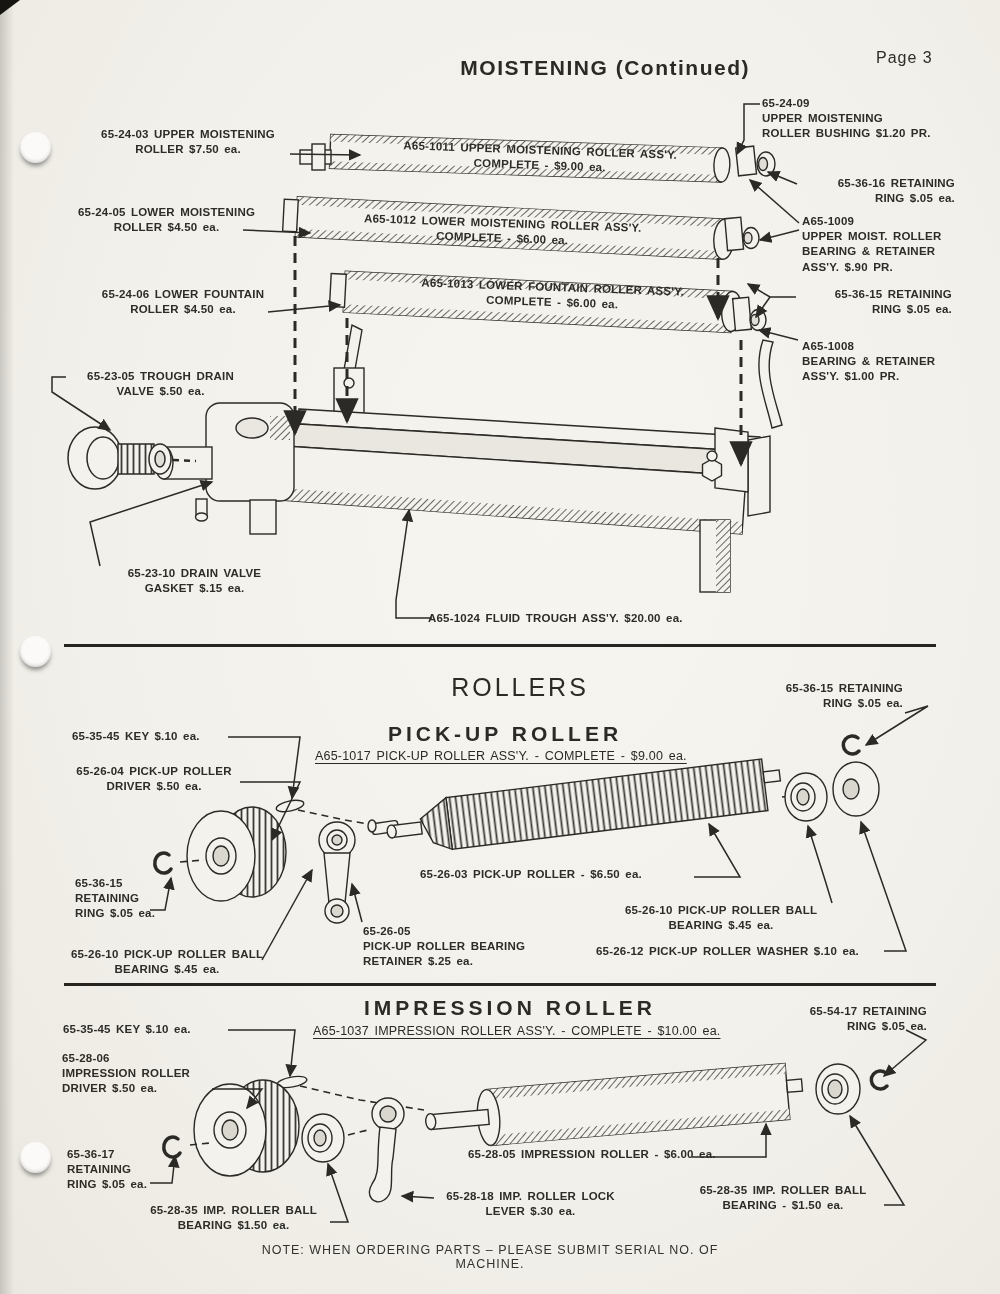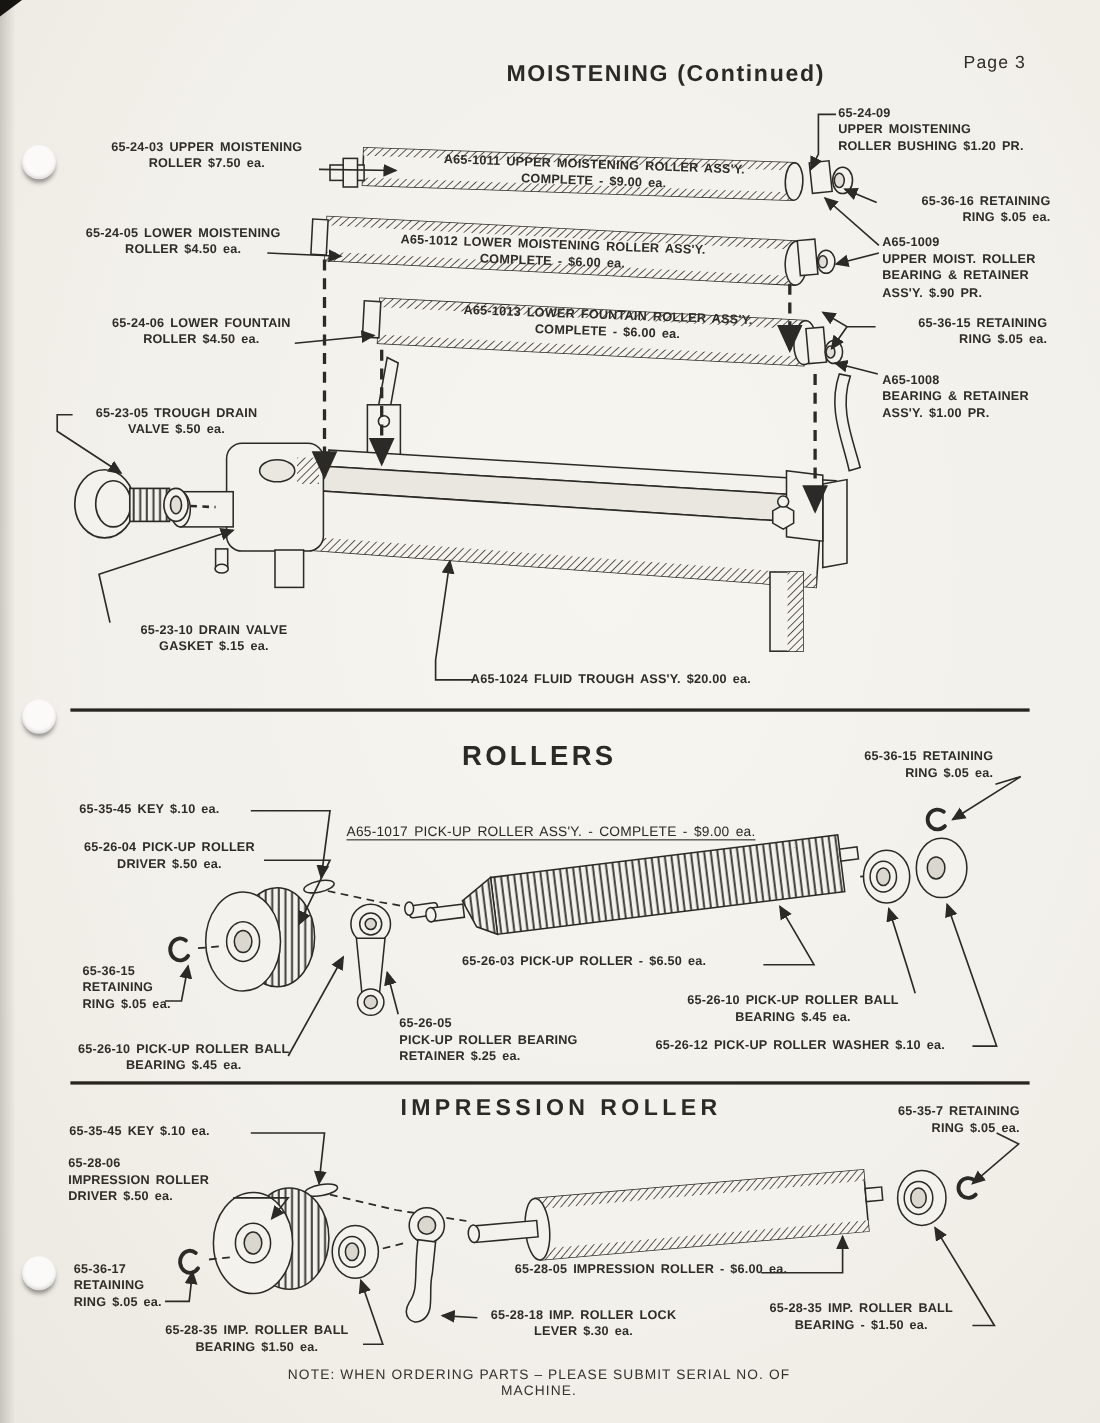--- a/index.html
+++ b/index.html
@@ -11,22 +11,22 @@
         background:linear-gradient(90deg,rgba(90,88,82,.25),rgba(90,88,82,0));}
   .art{position:absolute;left:0;top:0;width:1000px;height:1294px}
   .lbl{position:absolute;white-space:pre-line;font-size:11.5px;line-height:1.32;
        font-weight:bold;letter-spacing:.2px;word-spacing:2px;color:#2e2c27}
   .ctr{text-align:center}
   .rt{text-align:right}
   .rot2{transform:rotate(2deg)}
   .title{position:absolute;left:250px;top:56px;width:500px;text-align:right;
          font-size:21px;font-weight:bold;letter-spacing:1.5px}
   .pageno{position:absolute;left:876px;top:49px;font-size:16px;letter-spacing:1px;color:#2e2c27}
-  .h-rollers{position:absolute;left:420px;top:673px;width:200px;
-         font-size:25px;font-weight:bold;letter-spacing:3px}
+  .h-rollers{position:absolute;left:420px;top:673px;width:200px;text-align:center;
+         font-size:25px;font-weight:normal;letter-spacing:3px}
   .h-sub{position:absolute;text-align:center;font-size:21px;font-weight:bold;letter-spacing:4px}
   .usub{position:absolute;font-size:12.5px;font-weight:normal;letter-spacing:.2px;word-spacing:2px;
         text-decoration:underline;text-underline-offset:3px}
   .rule{position:absolute;left:64px;width:872px;height:3px;background:#26251f}
   .note{position:absolute;left:230px;top:1243px;width:520px;text-align:center;
         font-size:12.5px;letter-spacing:1px;color:#33322d}
   .hole{position:absolute;left:20px;width:31px;height:31px;border-radius:50%;background:#fbfaf8;
         box-shadow:0 4px 4px -1px rgba(70,68,64,.55), inset 0 -2px 3px rgba(0,0,0,.12)}
 </style>
 </head>
@@ -309,41 +309,43 @@
 VALVE  $.50 ea.</div>
   <div class="lbl ctr" style="left:112px;top:566px;width:165px">65-23-10  DRAIN VALVE
 GASKET  $.15 ea.</div>
   <div class="lbl" style="left:428px;top:611px;width:330px">A65-1024   FLUID TROUGH ASS'Y.  $20.00 ea.</div>
 
   <div class="rule" style="top:644px"></div>
 
   <div class="h-rollers">ROLLERS</div>
   <div class="lbl rt" style="left:753px;top:681px;width:150px">65-36-15  RETAINING
 RING  $.05 ea.</div>
+  <div class="h-sub" style="left:360px;top:722px;width:290px">PICK-UP ROLLER</div>
   <div class="usub" style="left:315px;top:749px;width:400px">A65-1017   PICK-UP ROLLER ASS'Y. - COMPLETE -  $9.00 ea.</div>
   <div class="lbl" style="left:72px;top:729px;width:170px">65-35-45   KEY   $.10 ea.</div>
   <div class="lbl ctr" style="left:68px;top:764px;width:172px">65-26-04  PICK-UP ROLLER
 DRIVER  $.50 ea.</div>
   <div class="lbl" style="left:75px;top:876px;width:105px">65-36-15
 RETAINING
 RING  $.05 ea.</div>
   <div class="lbl ctr" style="left:63px;top:947px;width:208px">65-26-10  PICK-UP ROLLER BALL
 BEARING  $.45 ea.</div>
   <div class="lbl" style="left:363px;top:924px;width:185px">65-26-05
 PICK-UP ROLLER BEARING
 RETAINER  $.25 ea.</div>
   <div class="lbl" style="left:420px;top:867px;width:280px">65-26-03   PICK-UP ROLLER - $6.50 ea.</div>
   <div class="lbl ctr" style="left:612px;top:903px;width:218px">65-26-10  PICK-UP ROLLER BALL
 BEARING  $.45 ea.</div>
   <div class="lbl" style="left:596px;top:944px;width:300px">65-26-12  PICK-UP ROLLER WASHER  $.10 ea.</div>
 
   <div class="rule" style="top:983px"></div>
 
   <div class="h-sub" style="left:360px;top:996px;width:300px">IMPRESSION ROLLER</div>
-  <div class="lbl rt" style="left:777px;top:1004px;width:150px">65-35-7  RETAINING
+  <div class="usub" style="left:313px;top:1024px;width:410px">A65-1037   IMPRESSION ROLLER ASS'Y. - COMPLETE - $10.00 ea.</div>
+  <div class="lbl rt" style="left:777px;top:1004px;width:150px">65-54-17  RETAINING
 RING  $.05 ea.</div>
   <div class="lbl" style="left:63px;top:1022px;width:170px">65-35-45   KEY  $.10 ea.</div>
   <div class="lbl" style="left:62px;top:1051px;width:155px">65-28-06
 IMPRESSION ROLLER
 DRIVER  $.50 ea.</div>
   <div class="lbl" style="left:67px;top:1147px;width:110px">65-36-17
 RETAINING
 RING  $.05 ea.</div>
   <div class="lbl ctr" style="left:136px;top:1203px;width:195px">65-28-35  IMP. ROLLER BALL
 BEARING $1.50 ea.</div>

